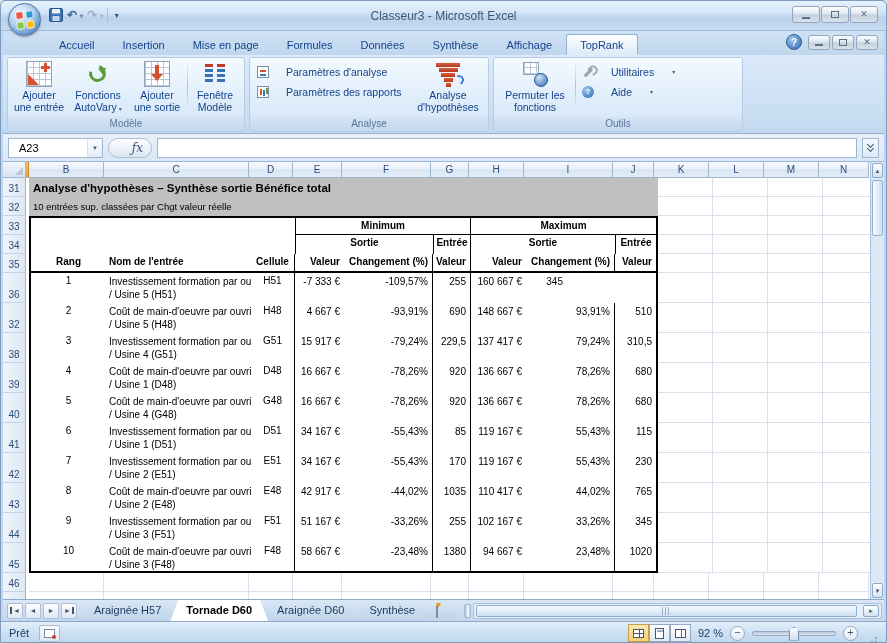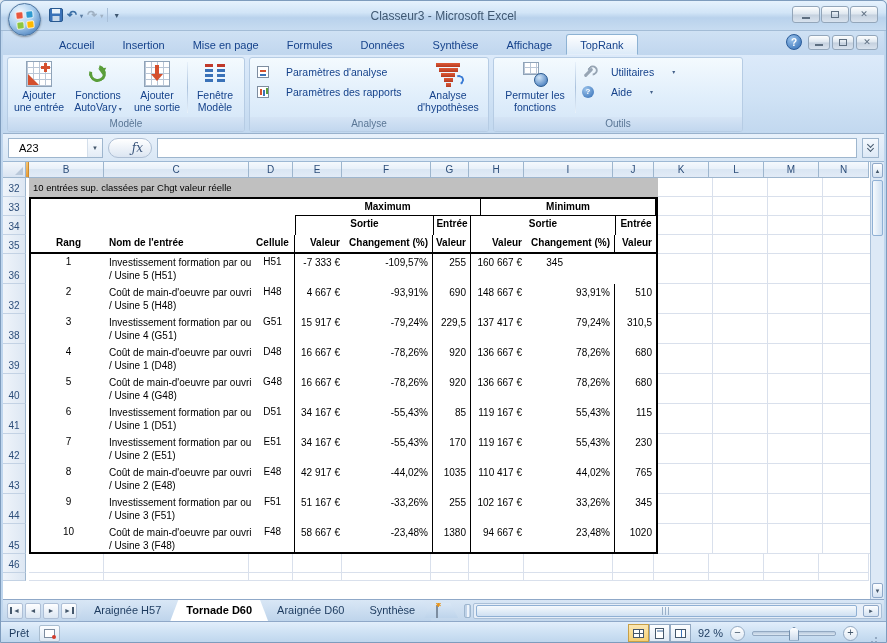--- a/index.html
+++ b/index.html
@@ -326,38 +326,47 @@
         <div class="colh" style="width: 38px;">G</div>
         <div class="colh" style="width: 55px;">H</div>
         <div class="colh" style="width: 89px;">I</div>
         <div class="colh" style="width: 41px;">J</div>
         <div class="colh" style="width: 55px;">K</div>
         <div class="colh" style="width: 55px;">L</div>
         <div class="colh" style="width: 55px;">M</div>
         <div class="colh" style="width: 50px;">N</div>
       </div>
 
+    <div class="xrow nf" style="height:19px">
+      <div class="rh">31</div>
+      <div class="aspace"></div>
+      <div class="band t">Analyse d'hypothèses – Synthèse sortie Bénéfice total</div>
+    <div class="gridcell" style="width: 55px;"></div>
+        <div class="gridcell" style="width: 55px;"></div>
+        <div class="gridcell" style="width: 55px;"></div>
+        <div class="gridcell" style="width: 50px;"></div>
+      </div>
 
     <div class="xrow nf" style="height:19px">
       <div class="rh">32</div>
       <div class="aspace"></div>
       <div class="band s">10 entrées sup. classées par Chgt valeur réelle</div>
     <div class="gridcell" style="width: 55px;"></div>
         <div class="gridcell" style="width: 55px;"></div>
         <div class="gridcell" style="width: 55px;"></div>
         <div class="gridcell" style="width: 50px;"></div>
       </div>
 
     <div class="xrow nf" style="height:19px">
       <div class="rh">33</div>
       <div class="aspace"></div>
       <div class="tblw top">
         <div class="tc w264"></div>
+        <div class="tc c b w176 vl vr hb1">Minimum</div>
         <div class="tc c b w185 hb1">Maximum</div>
-        <div class="tc c b w176 vl vr hb1">Minimum</div>
       </div>
     <div class="gridcell" style="width: 55px;"></div>
         <div class="gridcell" style="width: 55px;"></div>
         <div class="gridcell" style="width: 55px;"></div>
         <div class="gridcell" style="width: 50px;"></div>
       </div>
 
     <div class="xrow nf" style="height:19px">
       <div class="rh">34</div>
       <div class="aspace"></div>

